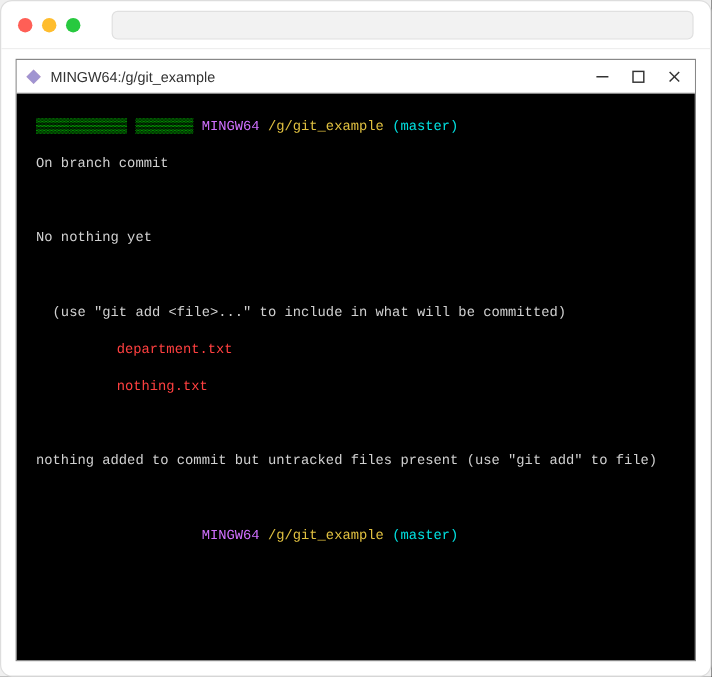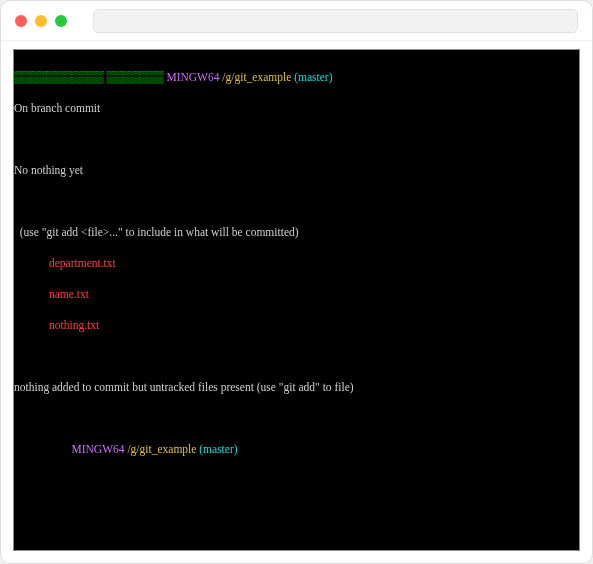--- a/index.html
+++ b/index.html
@@ -80,24 +80,24 @@
     width: 14px; height: 14px;
     display: flex; align-items: center; justify-content: center;
     font-size: 13px;
     color: #333;
     cursor: pointer;
   }
   .terminal {
     flex: 1;
     background: #000;
     color: #c0c0c0;
-    font-family: Liberation Serif, serif;
+    font-family: Liberation Mono, monospace;
     font-size: 11.5px;
     line-height: 1.35;
-    padding: 4px 0;
+    padding: 4px 16px;
     overflow: hidden;
     white-space: pre;
   }
   .line { white-space: pre-wrap; word-break: break-all; }
   .c-green { color: #00ff00; }
   .c-magenta { color: #d070ff; }
   .c-yellow { color: #e0c040; }
   .c-cyan { color: #00e0e0; }
   .c-red { color: #ff4040; margin-left: 12px; }
   .c-white { color: #d0d0d0; }
@@ -108,30 +108,56 @@
 <div class="browser-frame">
   <div class="mac-bar">
     <div class="dot red"></div>
     <div class="dot yellow"></div>
     <div class="dot green"></div>
     <div class="url-bar"></div>
   </div>
 
   <div class="content">
     <div class="term-window">
+      <div class="title-bar">
+        <div class="title-icon">
+          <svg width="14" height="14" viewBox="0 0 14 14">
+              <polygon points="7,1 13,7 7,13 1,7" fill="#d46" opacity="0.6"></polygon>
+              <polygon points="7,1 13,7 7,13 1,7" fill="#59f" opacity="0.5"></polygon>
+            </svg>
+        </div>
+        <div class="title-text">MINGW64:/g/git_example</div>
+        <div class="win-controls">
+          <div class="win-btn">
+            <svg width="12" height="12">
+                <line x1="1" y1="6" x2="11" y2="6" stroke="#333" stroke-width="1.2"></line>
+              </svg>
+          </div>
+          <div class="win-btn">
+            <svg width="12" height="12">
+                <rect x="1.5" y="1.5" width="9" height="9" fill="none" stroke="#333" stroke-width="1.2"></rect>
+              </svg>
+          </div>
+          <div class="win-btn">
+            <svg width="12" height="12">
+                <line x1="2" y1="2" x2="10" y2="10" stroke="#333" stroke-width="1.2"></line>
+                <line x1="10" y1="2" x2="2" y2="10" stroke="#333" stroke-width="1.2"></line>
+              </svg>
+          </div>
+        </div>
+      </div>
 
       <div class="terminal">
 <div class="line"><span class="c-green">▒▒▒▒▒▒▒▒▒▒▒ ▒▒▒▒▒▒▒</span> <span class="c-magenta">MINGW64</span> <span class="c-yellow">/g/git_example</span> <span class="c-cyan">(master)</span></div>
 <div class="line c-white">On branch commit</div>
 <div class="line">&nbsp;</div>
 <div class="line c-white">No nothing yet</div>
 <div class="line">&nbsp;</div>
 <div class="line c-white">  (use "git add &lt;file&gt;..." to include in what will be committed)</div>
 <div class="line"><span class="c-white">        </span><span class="c-red">department.txt</span></div>
-<div class="line"><span class="c-white">        </span><span class="c-red">name.txt</span></div>
 <div class="line"><span class="c-white">        </span><span class="c-red">nothing.txt</span></div>
 <div class="line">&nbsp;</div>
 <div class="line c-white">nothing added to commit but untracked files present (use "git add" to file)</div>
 <div class="line">&nbsp;</div>
 <div class="line"><span class="c-green">                   </span> <span class="c-magenta">MINGW64</span> <span class="c-yellow">/g/git_example</span> <span class="c-cyan">(master)</span></div>
 
 
 
 
 

